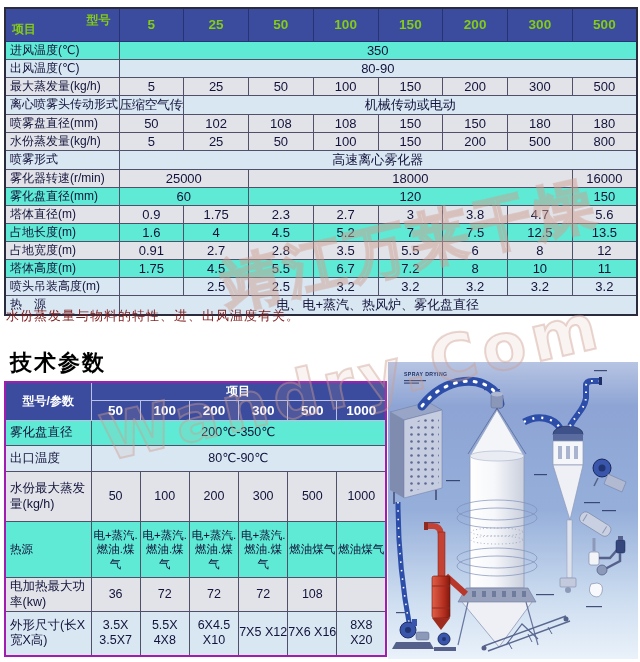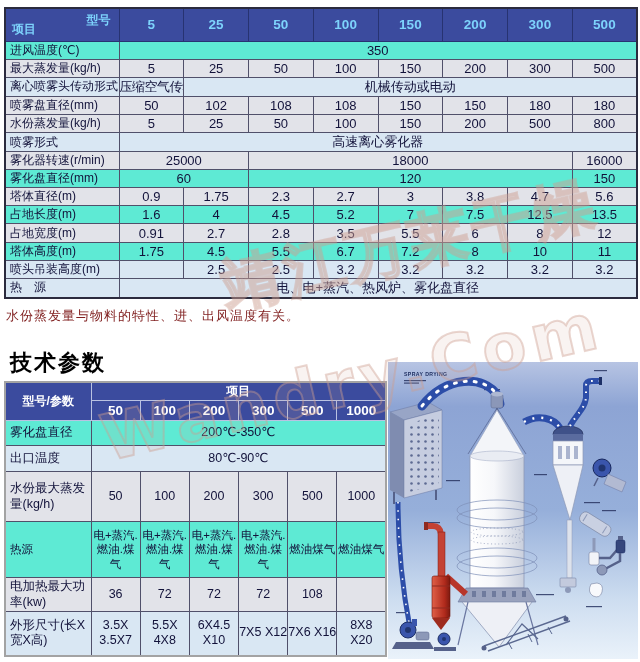--- a/index.html
+++ b/index.html
@@ -2,38 +2,38 @@
 <html><head>
 <meta charset="utf-8">
 <style>
   * { margin:0; padding:0; box-sizing:border-box; }
   body { width:640px; height:662px; background:#fff; font-family:"Liberation Sans","DejaVu Sans",sans-serif; }
   #page { position:relative; width:640px; height:662px; overflow:hidden; background:#fff; }
 
   table { border-collapse:collapse; table-layout:fixed; position:absolute; }
   #t1 { left:4px; top:7px; width:632px; height:292px; border:2px solid #2b2b3e; }
   #t1 th, #t1 td { border:1px solid #50506a; overflow:hidden; }
-  #t1 thead th { height:33px; background:#3b4b9e; color:#7dd3fc; border-color:#273372; font-size:13.5px; font-weight:bold; }
+  #t1 thead th { height:33px; background:#3b4b9e; color:#84cc16; border-color:#273372; font-size:13.5px; font-weight:bold; }
   #t1 td { text-align:center; font-size:13px; color:#12123a; }
   #t1 td.lab { text-align:left; padding-left:4px; font-size:12px; white-space:nowrap; }
   td.fit { font-size:10.5px; white-space:nowrap; letter-spacing:-0.5px; }
 
   .corner { position:relative; background:
       linear-gradient(to bottom right, rgba(0,0,0,0) 48.8%, #c6cde6 48.8%, #c6cde6 51.2%, rgba(0,0,0,0) 51.2%), #3b4b9e; }
   .ctop { position:absolute; top:3px; right:8px; font-size:12px; }
   .cbot { position:absolute; bottom:3px; left:6px; font-size:12px; }
 
   .rg td { background:#5eead4; }
   .rb td { background:#d9e7f3; }
   .rl td { background:#e2e3e9; }
 
   #note { position:absolute; left:6px; top:307px; font-size:13px; color:#7f1d1d; letter-spacing:1px; }
   #sect { position:absolute; left:10px; top:348px; font-size:22px; font-weight:bold; color:#000; letter-spacing:2px; }
 
-  #t2 { left:4px; top:381px; width:381px; height:272px; border:2px solid #a3a3a3; }
+  #t2 { left:4px; top:381px; width:381px; height:272px; border:2px solid #a21caf; }
   #t2 th, #t2 td { border:1px solid #50506a; overflow:hidden; }
   #t2 thead th { background:#3b4b9e; color:#fff; border-color:#b9c2e2; font-weight:bold; }
   #t2 th.gh { height:17px; font-size:12px; }
   #t2 th.num { height:20px; font-size:13.5px; }
   #t2 th.corner { font-size:12px; color:#fff; }
   #t2 td { text-align:center; font-size:12.5px; color:#12123a; line-height:1.25; }
   #t2 td.lab { text-align:left; padding-left:4px; font-size:12.5px; }
   #t2 tr.h25 { height:25px; } #t2 tr.h26 { height:26px; }
   #t2 tr.h50 { height:50px; } #t2 tr.h56 { height:56px; }
   #t2 tr.h34 { height:34px; } #t2 tr.h44 { height:44px; }
@@ -70,20 +70,24 @@
         <th>150</th>
         <th>200</th>
         <th>300</th>
         <th>500</th>
       </tr>
     </thead>
     <tbody>
       <tr class="rg">
         <td class="lab">进风温度(℃)</td>
         <td colspan="8">350</td>
+      </tr>
+      <tr class="rb">
+        <td class="lab">出风温度(℃)</td>
+        <td colspan="8">80-90</td>
       </tr>
       <tr class="rl">
         <td class="lab">最大蒸发量(kg/h)</td>
         <td>5</td>
         <td>25</td>
         <td>50</td>
         <td>100</td>
         <td>150</td>
         <td>200</td>
         <td>300</td>

